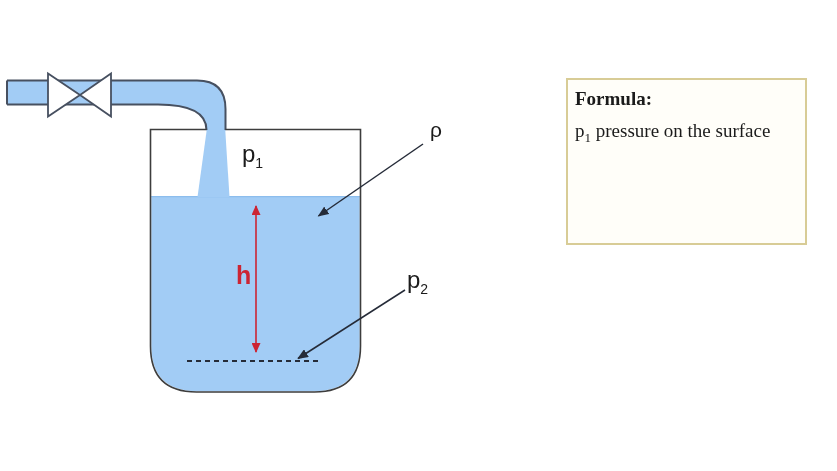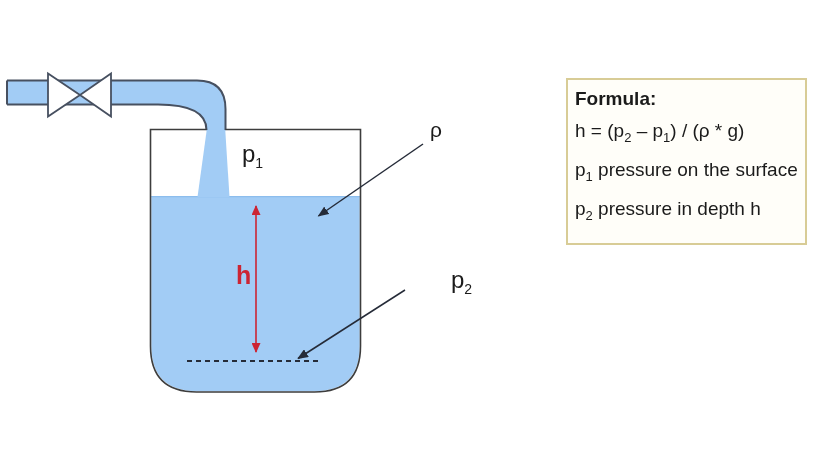--- a/index.html
+++ b/index.html
@@ -23,39 +23,39 @@
   .tank-outline      { fill: none; stroke: var(--tank-line); stroke-width: 1.6; }
   .depth-dash        { stroke: var(--line-dark); stroke-width: 2; stroke-dasharray: 5,4; }
   .red-arrow-ln      { stroke: var(--red); stroke-width: 1.6; }
   .dark-arrow-ln     { stroke: var(--line-dark); stroke-width: 1.5; }
   .head-red          { fill: var(--red); }
   .head-dark         { fill: var(--line-dark); }
 
   
   .diagram-label { position: absolute; color: var(--ink); }
   #p1-label  { left: 242px; top: 140px; font-size: 24px; }
-  #p2-label  { left: 407px; top: 266px; font-size: 24px; margin-left: 44px; }
+  #p2-label  { left: 407px; top: 266px; font-size: 24px; }
   #rho-label { left: 430px; top: 118px; font-size: 21px; }
   #h-label   { left: 236px; top: 261px; font-size: 25px; font-weight: bold; color: var(--red); }
   .diagram-label sub { font-size: 14px; }
 
   
   #formula-box {
     position: absolute;
     left: 566px; top: 78px;
     width: 241px; height: 167px;
     box-sizing: border-box;
     background: #fffef9;
     border: 2px solid var(--box-border);
     padding: 3px 4px 0 7px;
     color: var(--ink);
     font-size: 19px;
     line-height: 32px;
   }
-  .fb-line { white-space: pre-wrap; }
+  .fb-line { white-space: pre-wrap; font-family: Liberation Serif, serif; }
   .fb-title { font-weight: bold; }
   #formula-box sub { font-size: 13px; }
 </style>
 </head>
 <body>
 
 <div id="canvas">
 
   <svg id="diagram-svg" width="560" height="471" viewBox="0 0 560 471">
     <defs>
@@ -97,21 +97,19 @@
 
   <div class="diagram-label" id="h-label">h</div>
 
   <div class="diagram-label" id="rho-label">ρ</div>
 
   <div class="diagram-label" id="p2-label"><span>p</span><sub>2</sub></div>
 
   <div id="formula-box">
     <div class="fb-line fb-title">Formula:</div>
 
-    <div class="fb-line"><span>h = (p</span><sub>2</sub><span> – p</span><sub>1</sub><span>) / (ρ * g)</span></div>
 
     <div class="fb-line"><span>p</span><sub>1</sub><span> pressure on the surface</span></div>
 
-    <div class="fb-line"><span>p</span><sub>2</sub><span> pressure in depth h</span></div>
 
   </div>
 
 </div>
 
 </body></html>

